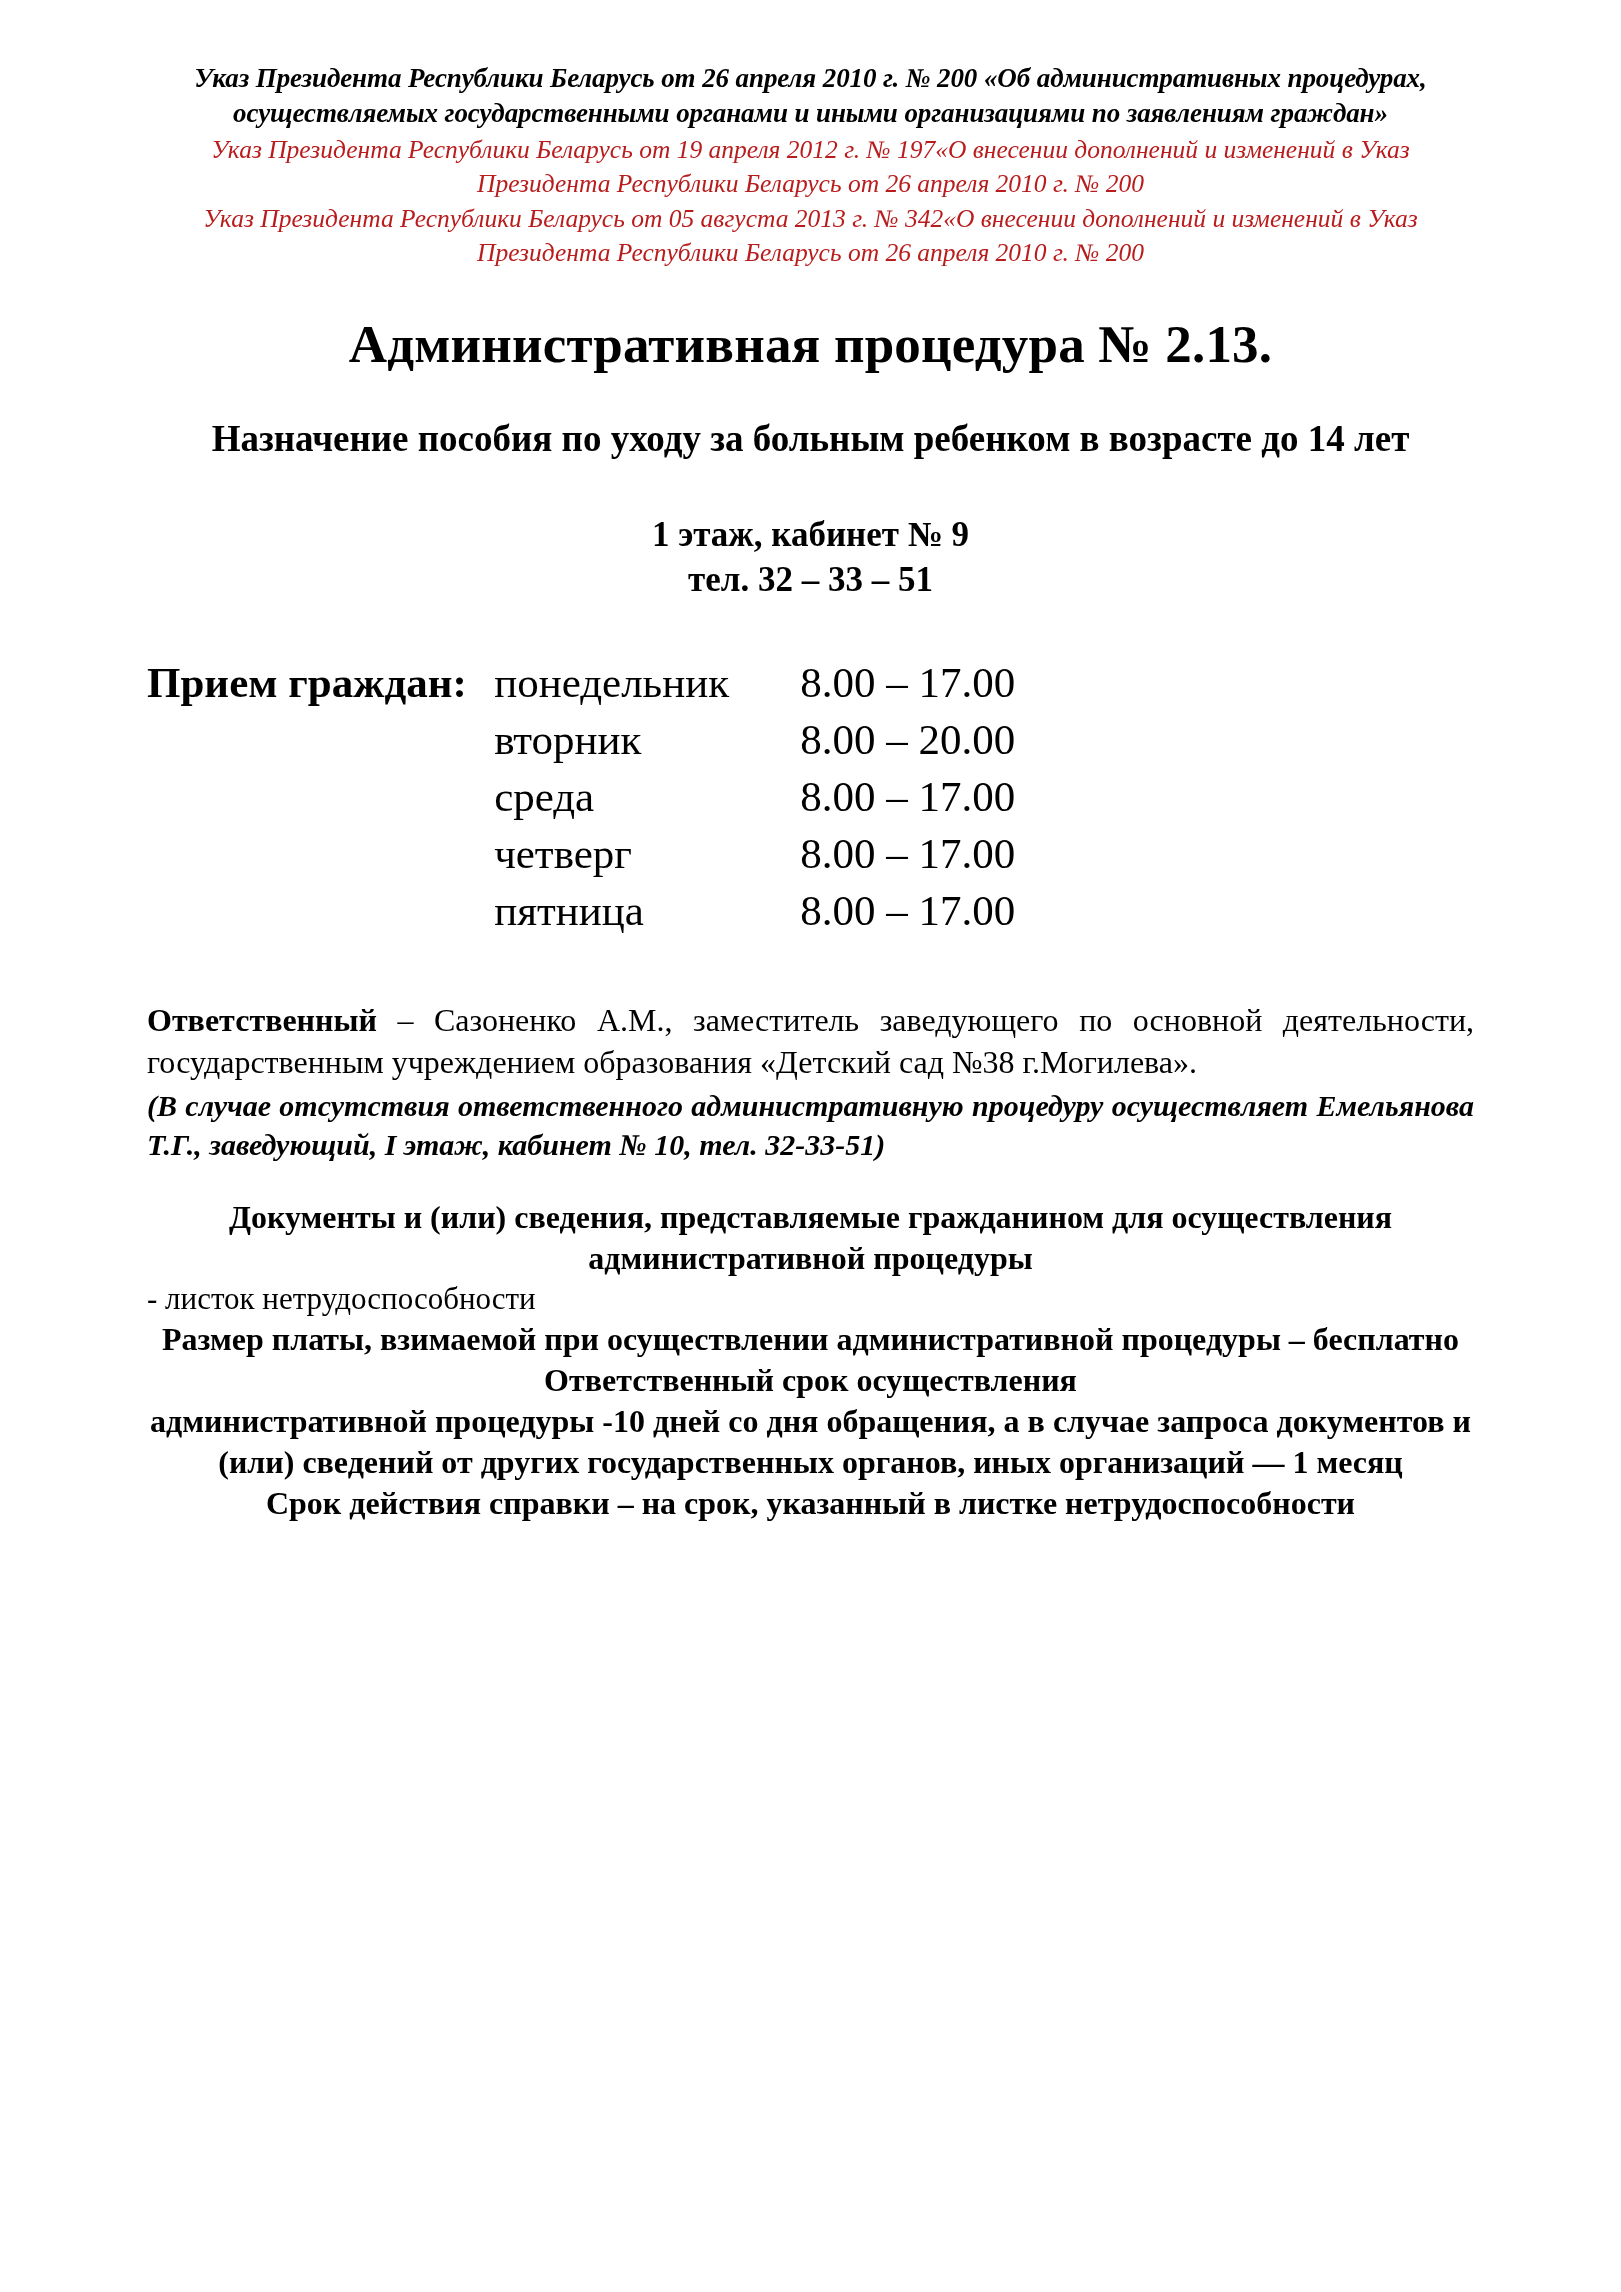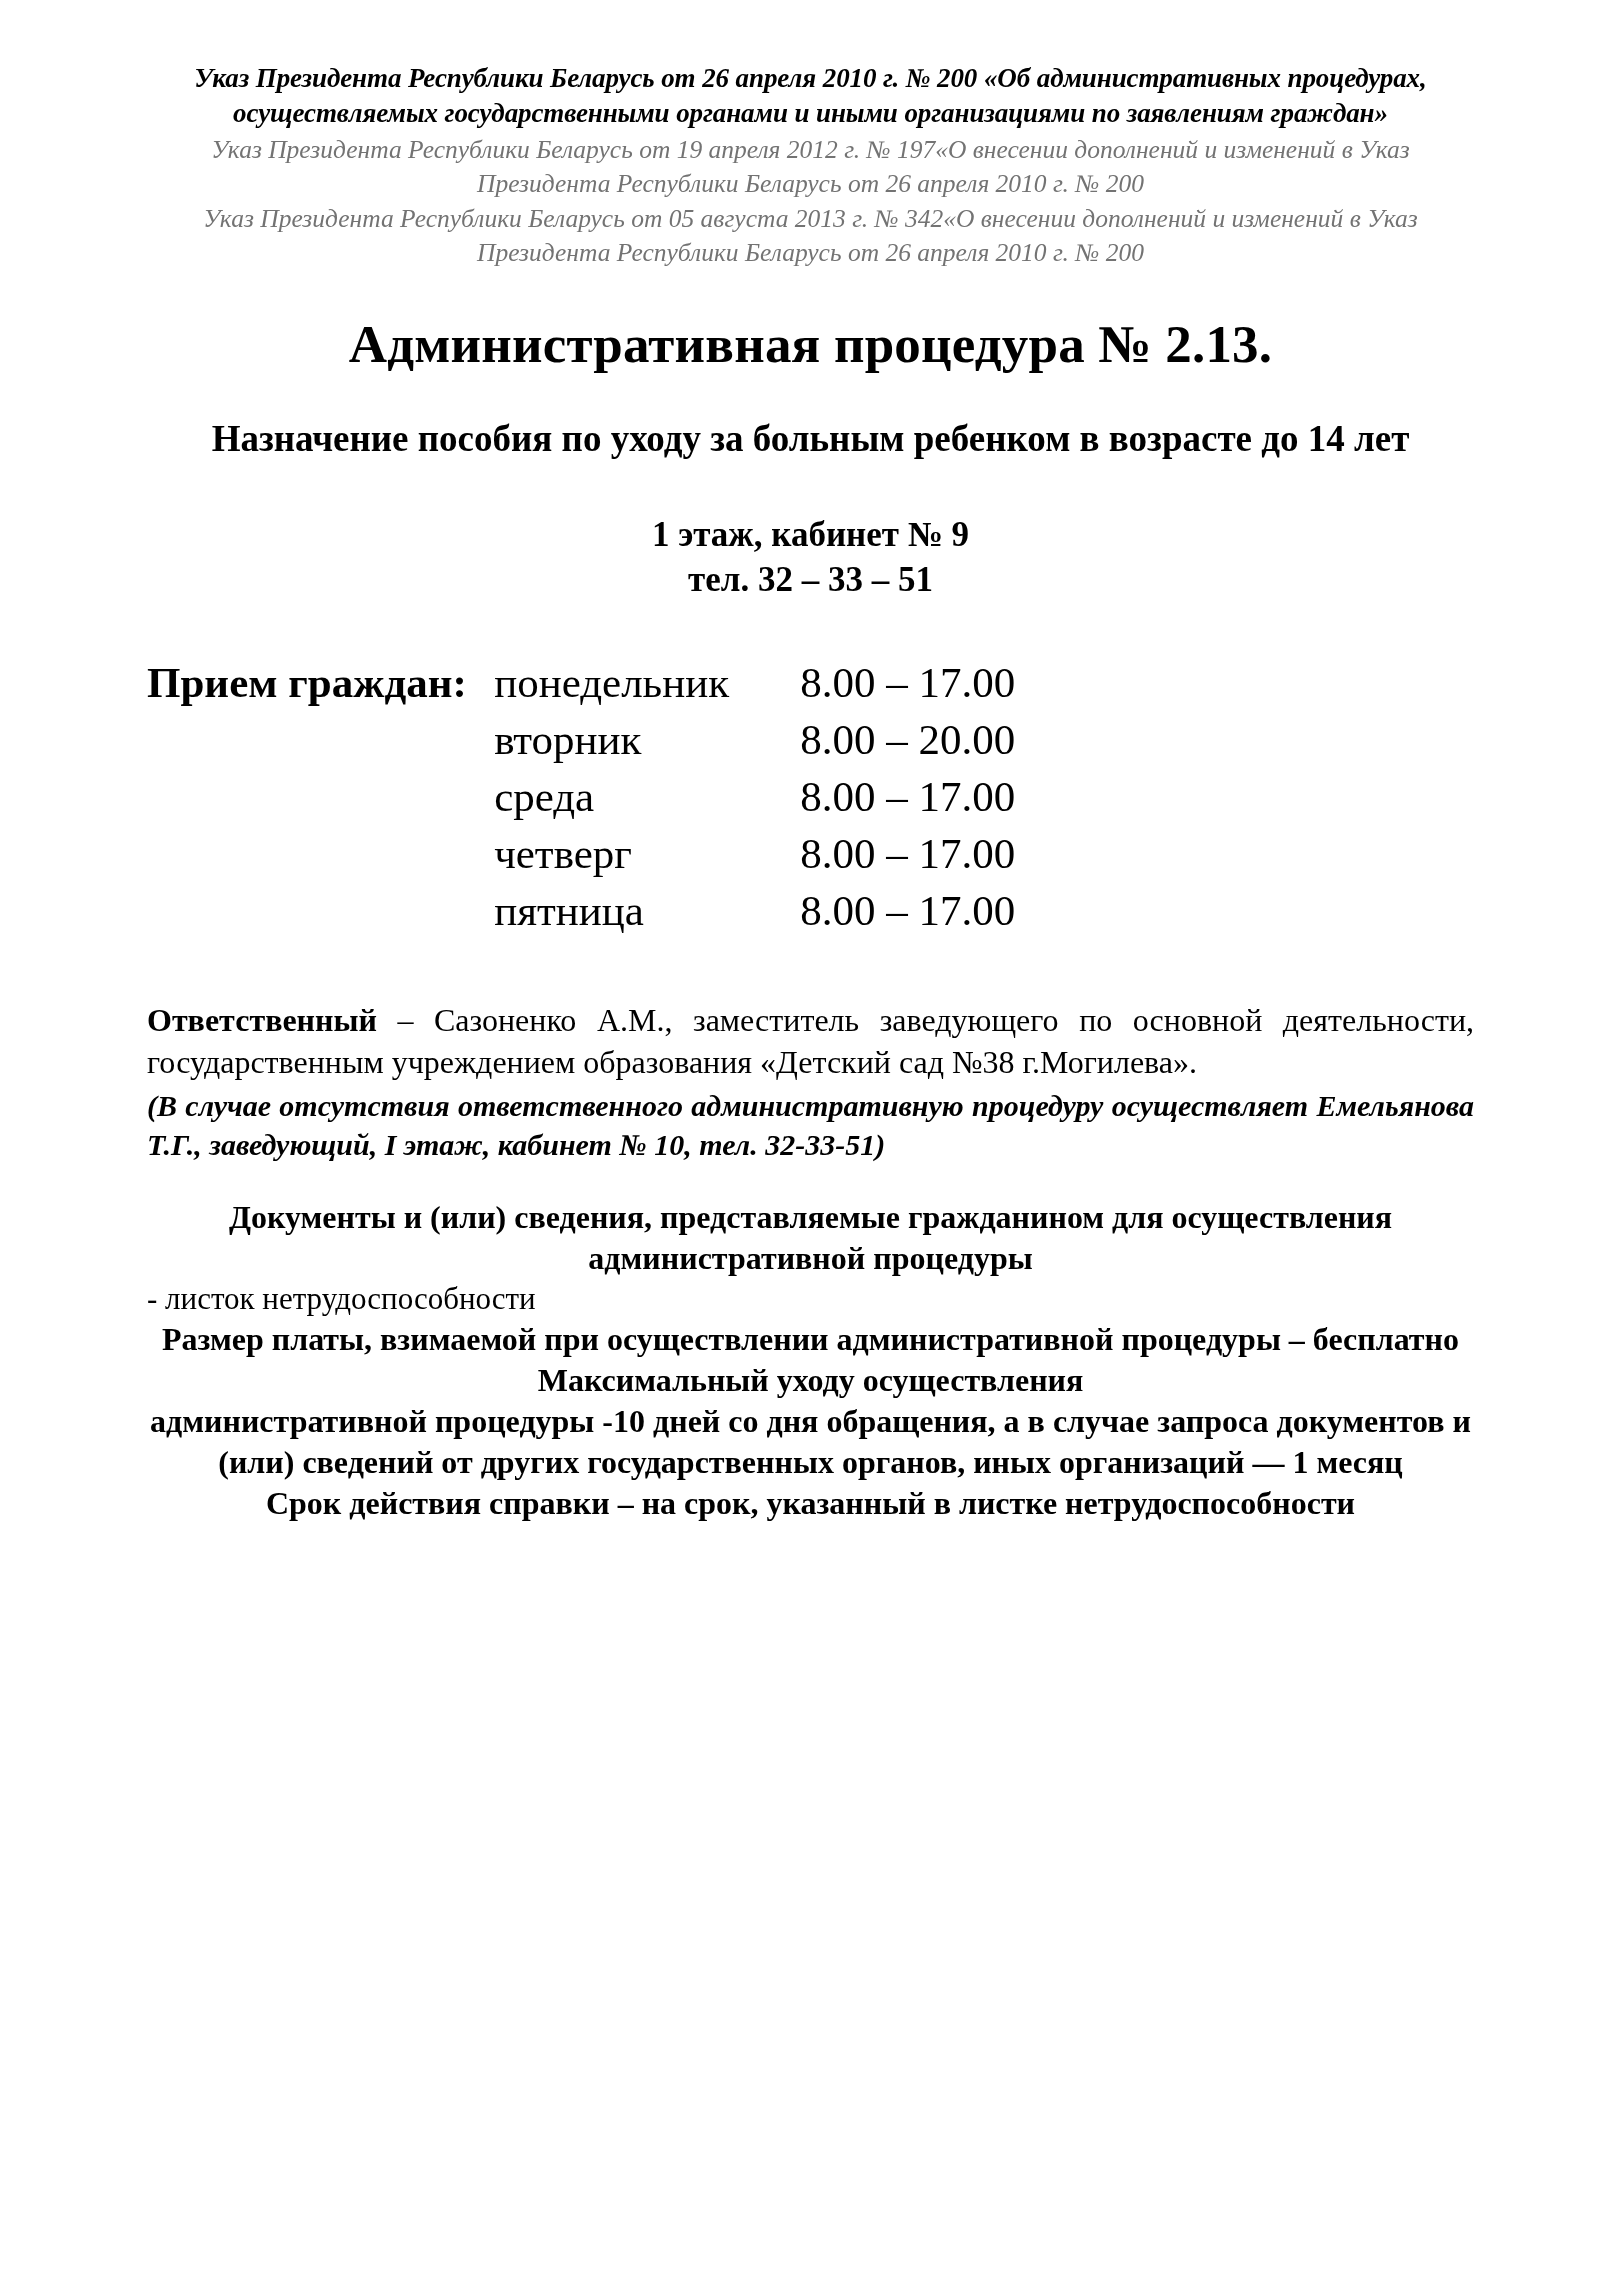--- a/index.html
+++ b/index.html
@@ -35,21 +35,21 @@
     text-align: center;
     margin: 0 0 2px 0;
     letter-spacing: -0.1px;
   }
   .decree-sub {
     font-style: italic;
     font-size: 25.5px;
     line-height: 1.33;
     text-align: center;
     margin: 0;
-    color: #737373;
+    color: #b91c1c;
   }
   .decree-sub.second-group {
     margin-top: 1px;
   }
 
   
   .main-title {
     font-weight: bold;
     font-size: 53px;
     line-height: 1.12;
@@ -196,20 +196,20 @@
 
     <p class="responsible">
       <span class="lead">Ответственный</span><span> – Сазоненко А.М., заместитель заведующего по основной деятельности, государственным учреждением образования «Детский сад №38 г.Могилева».</span>
     </p>
     <p class="note">(В случае отсутствия ответственного административную процедуру осуществляет Емельянова Т.Г., заведующий, I этаж, кабинет № 10,  тел. 32-33-51)</p>
 
     <div class="section">
       <p class="section-heading">Документы и (или) сведения, представляемые гражданином для осуществления административной процедуры</p>
       <p class="section-item">- листок нетрудоспособности</p>
       <p class="section-heading tight">Размер платы, взимаемой при осуществлении административной процедуры   – бесплатно</p>
-      <p class="section-heading tight">Максимальный уходу осуществления</p>
+      <p class="section-heading tight">Ответственный срок осуществления</p>
       <p class="section-heading tight">административной процедуры -10 дней со дня обращения, а в случае запроса документов и (или) сведений от других государственных органов, иных организаций — 1 месяц</p>
       <p class="section-heading tight">Срок действия справки – на срок, указанный в листке нетрудоспособности</p>
     </div>
 
   </div>
 </div>
 
 
 </body></html>

